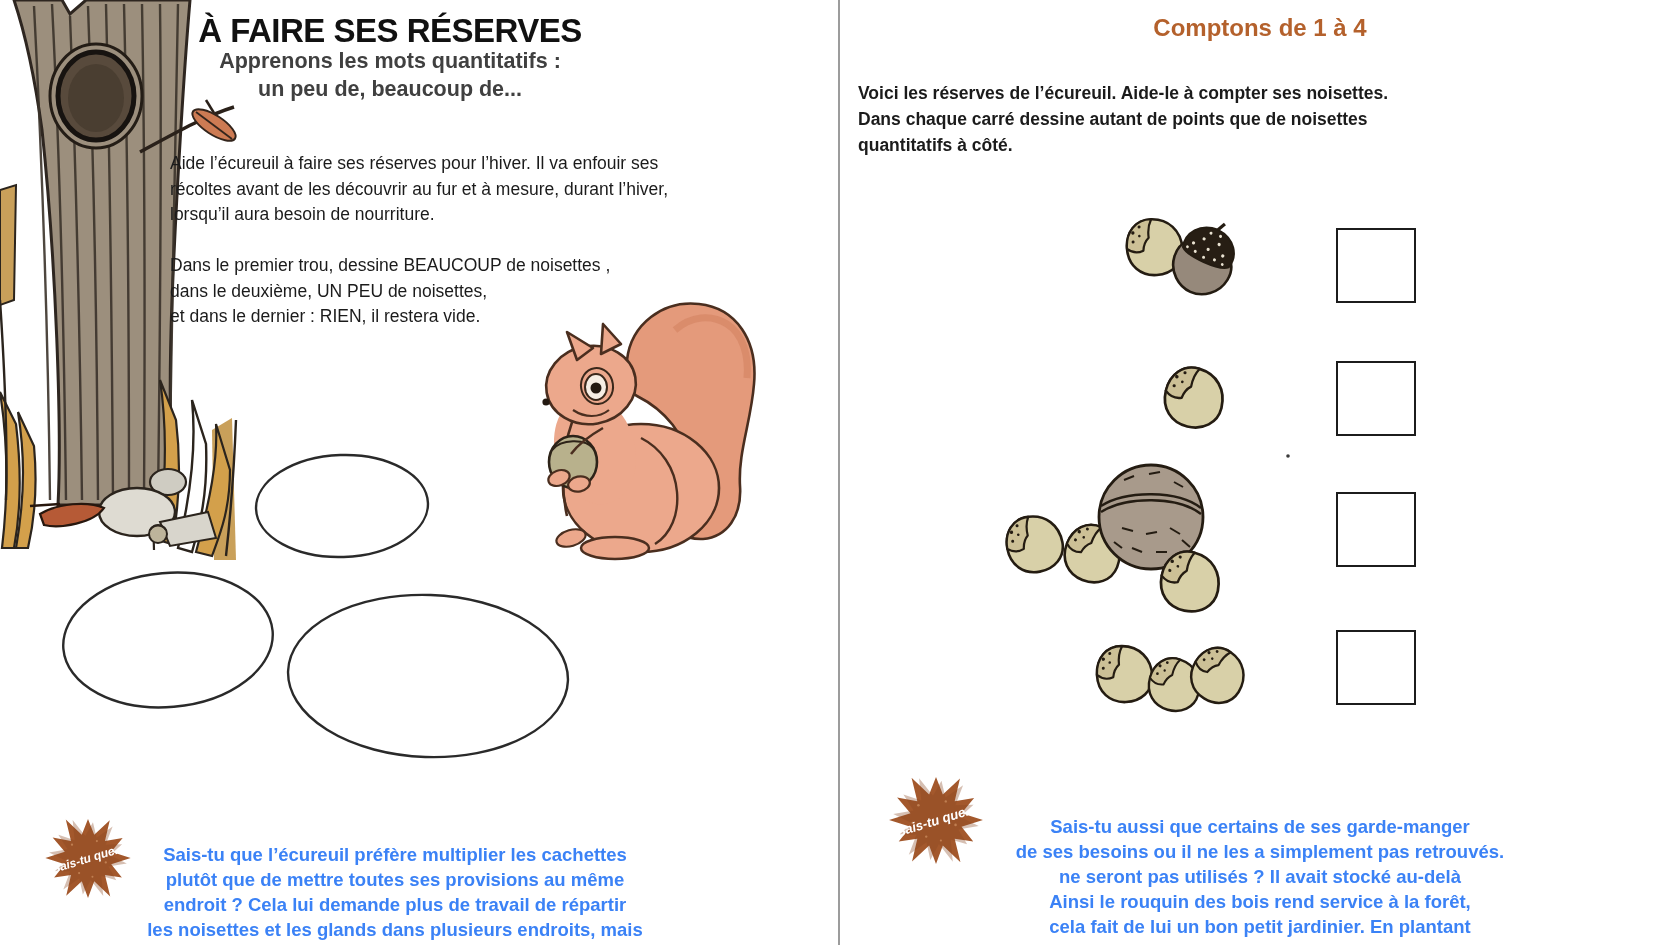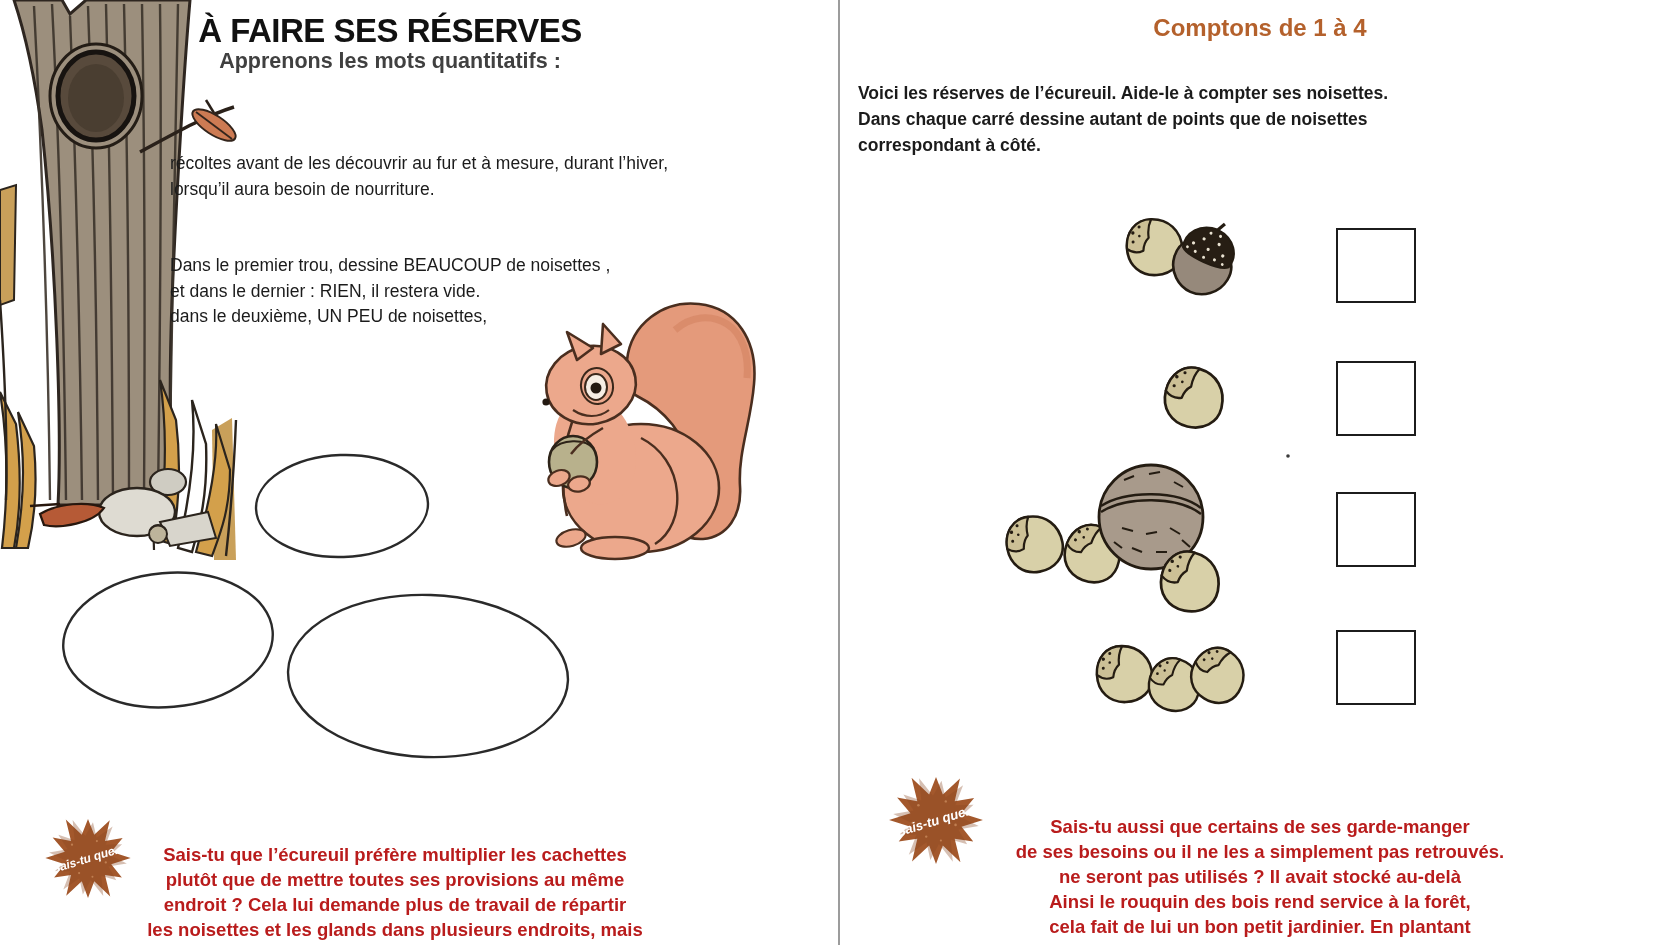--- a/index.html
+++ b/index.html
@@ -28,21 +28,21 @@
   }
   .intro-left{
     left:170px;top:151px;width:565px;
     font-size:17.5px;line-height:25.5px;color:#1b1b1b;
   }
   .instr-left{
     left:170px;top:237px;width:565px;
     font-size:17.5px;line-height:25.5px;color:#1b1b1b;margin-top:16px;
   }
   .fact{
-    font-size:18.5px;font-weight:700;line-height:25px;color:#b91c1c;text-align:center;
+    font-size:18.5px;font-weight:700;line-height:25px;color:#3b82f6;text-align:center;
   }
   .fact-left{left:110px;top:842px;width:570px;}
   .fact-right{left:40px;top:814px;width:760px;}
 
   
   .right-title{
     left:0;top:14px;width:840px;text-align:center;
     font-size:24px;font-weight:700;color:#b4612c;
   }
   .intro-right{
@@ -186,31 +186,33 @@
       <g>
         <path d="M40,514 C58,503 88,501 104,508 C94,523 60,529 44,525 Z" fill="#b65a36" stroke="#27170e" stroke-width="2.2"></path>
         <path d="M30,506 L60,504" stroke="#27170e" stroke-width="2.4" fill="none"></path>
       </g>
     </svg>
 
     <h1 class="abs main-title">À FAIRE SES RÉSERVES</h1>
 
     <div class="abs subtitle">
       <div class="line">Apprenons les mots quantitatifs :</div>
+      <div class="line">un peu de, beaucoup de...</div>
     </div>
 
     <div class="abs intro-left">
+      <div class="line">Aide l’écureuil à faire ses réserves pour l’hiver. Il va enfouir ses</div>
       <div class="line">récoltes avant de les découvrir au fur et à mesure, durant l’hiver,</div>
       <div class="line">lorsqu’il aura besoin de nourriture.</div>
     </div>
 
     <div class="abs instr-left">
       <div class="line">Dans le premier trou, dessine BEAUCOUP de noisettes ,</div>
+      <div class="line">dans le deuxième, UN PEU de noisettes,</div>
       <div class="line">et dans le dernier : RIEN, il restera vide.</div>
-      <div class="line">dans le deuxième, UN PEU de noisettes,</div>
     </div>
 
     <svg class="abs" style="left:0;top:420px" width="640" height="360" viewBox="0 0 640 360">
       <ellipse cx="342" cy="86" rx="86" ry="51" fill="none" stroke="#2a2a2a" stroke-width="2.4" transform="rotate(-2 342 86)"></ellipse>
       <ellipse cx="168" cy="220" rx="105" ry="67" fill="none" stroke="#2a2a2a" stroke-width="2.4" transform="rotate(-5 168 220)"></ellipse>
       <ellipse cx="428" cy="256" rx="140" ry="81" fill="none" stroke="#2a2a2a" stroke-width="2.4" transform="rotate(2 428 256)"></ellipse>
     </svg>
 
     <svg class="abs" style="left:515px;top:290px" width="268" height="272" viewBox="0 0 268 272">
 
@@ -264,21 +266,21 @@
 
   <div class="gutter"></div>
 
   <div class="page page-right">
 
     <h2 class="abs right-title" style="margin:0">Comptons de 1 à 4</h2>
 
     <div class="abs intro-right">
       <div class="line">Voici les réserves de l’écureuil. Aide-le à compter ses noisettes.</div>
       <div class="line">Dans chaque carré dessine autant de points que de noisettes</div>
-      <div class="line">correspondant à côté.</div>
+      <div class="line">quantitatifs à côté.</div>
     </div>
 
     <svg class="abs" style="left:272px;top:203px" width="150" height="105" viewBox="0 0 150 105">
       <use href="#hz" transform="translate(8,12) rotate(-8 35 32)"></use>
       <use href="#acorn" transform="translate(58,16) rotate(24 35 40)"></use>
     </svg>
     <div class="answer-box" style="top:228px"></div>
 
     <svg class="abs" style="left:306px;top:356px" width="100" height="82" viewBox="0 0 100 82">
       <use href="#hz" transform="translate(12,8) rotate(10 35 32) scale(1.05)"></use>

